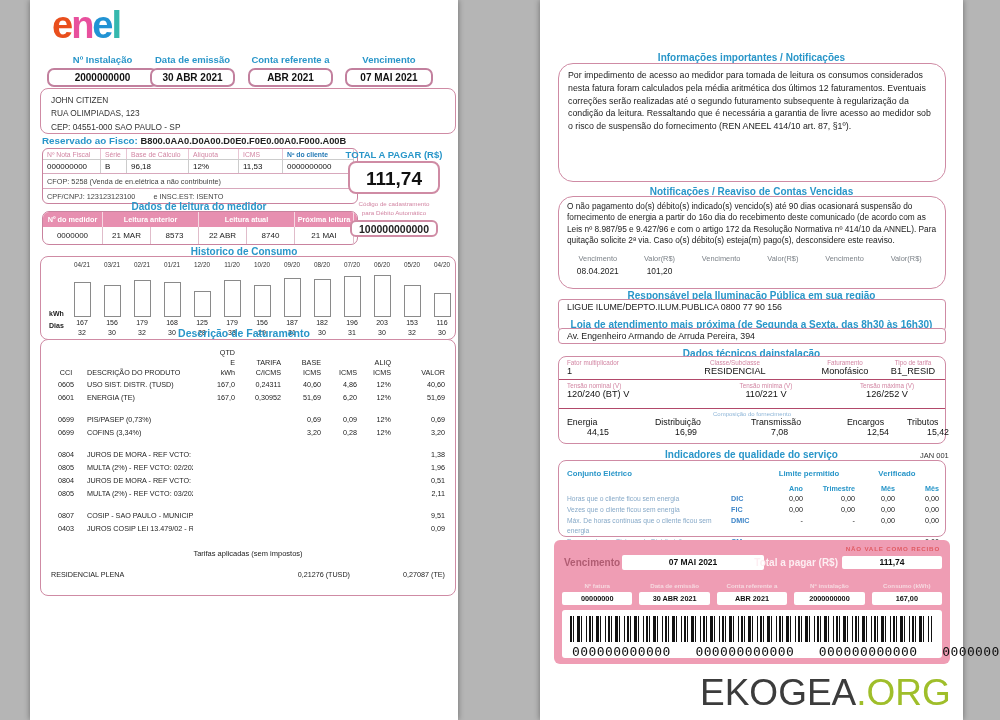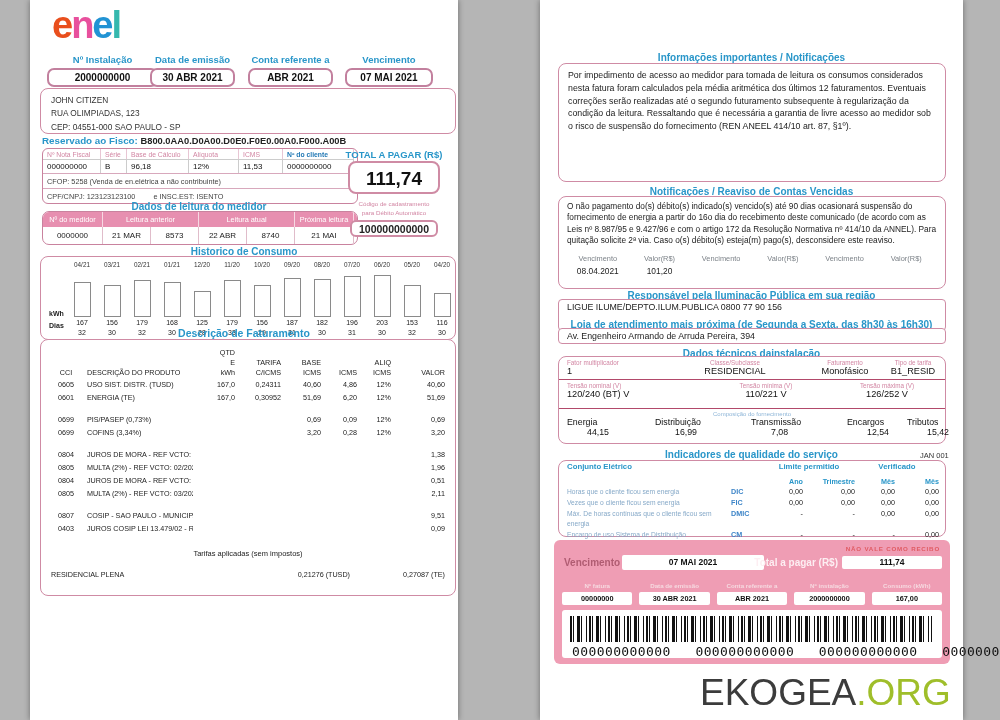--- a/index.html
+++ b/index.html
@@ -39,21 +39,21 @@
 
   
   #total-label{left:314px;top:149px;width:100px;font-size:9.5px;}
   #total-box{left:318px;top:161px;width:92px;height:33px;border-width:2px;}
   #total-value{font-size:19px;font-weight:bold;text-align:center;line-height:31px;color:#111;}
 
   
   #meter-title{left:12px;top:201px;width:314px;}
   #meter-table{left:12px;top:211px;width:314px;border:1.5px solid #c9829e;border-radius:7px;overflow:hidden;}
   .meter-h{display:grid;grid-template-columns:60px 96px 96px 59px;background:#e78fb0;}
-  .meter-h div{color:#fff;font-weight:normal;font-size:7.3px;text-align:center;padding:3px 0;border-right:1px solid rgba(255,255,255,.65);}
+  .meter-h div{color:#fff;font-weight:bold;font-size:7.3px;text-align:center;padding:3px 0;border-right:1px solid rgba(255,255,255,.65);}
   .meter-d{display:grid;grid-template-columns:60px 48px 48px 48px 48px 59px;}
   .meter-d div{font-size:8px;text-align:center;padding:4px 0;border-right:1px solid #e0bcca;}
 
   
   #debito-label{left:318px;top:199px;width:92px;font-size:6.2px;color:#d286a3;text-align:center;line-height:1.5;}
   #debito-box{left:320px;top:220px;width:88px;height:17px;border-width:2px;border-radius:6px;
               font-weight:bold;font-size:10.5px;text-align:center;line-height:15px;}
 
   
   #hist-title{left:0;top:246px;width:428px;}
@@ -77,21 +77,21 @@
   .c1{text-align:left;padding-left:6px;}
   .c2,.c3,.c4,.c5,.c6,.c7{text-align:right;}
   .bspacer{grid-column:1/-1;height:9px;}
   #tarifas-label{margin-top:14px;text-align:center;font-size:7.5px;color:#222;}
   #tarifa-row{margin-top:12px;display:flex;font-size:7.2px;}
   #tarifa-row .name{flex:1;text-align:left;}
   #tarifa-row .tusd{width:150px;text-align:right;}
   #tarifa-row .te{width:95px;text-align:right;}
 
   
-  .rbox{position:absolute;left:18px;width:388px;}
+  .rbox{position:absolute;left:18px;width:388px;border-radius:15px;}
   .rtitle{position:absolute;left:0;width:423px;}
 
   #info-title{top:52px;}
   #info-box{top:63px;height:119px;padding:5px 9px;font-size:8.8px;line-height:1.45;color:#222;}
   #reaviso-title{top:186px;}
   #reaviso-box{top:196px;height:93px;padding:4px 8px;font-size:8.3px;line-height:1.38;color:#222;}
   #reaviso-entries{margin-top:7px;display:grid;grid-template-columns:repeat(6,1fr);row-gap:2px;}
   .rv-label{font-size:7.4px;color:#7c8288;text-align:center;}
   .rv-value{font-size:8.4px;color:#222;text-align:center;}
   #ilum-title{top:290px;}
@@ -110,21 +110,21 @@
   #tech-r1 .tech-h:nth-child(n+2),#tech-r1 .tech-v:nth-child(n+6){text-align:center;}
   #tech-r2 .tech-h:nth-child(n+2),#tech-r2 .tech-v:nth-child(n+5){text-align:center;}
   #comp-title{font-size:6px;color:#8fb6d8;text-align:center;margin-top:2px;}
   #comp-grid{display:grid;grid-template-columns:88px 96px 96px 60px 32px;padding:0 8px;}
   .comp-l{font-size:8.8px;color:#111;}
   .comp-v{font-size:8.8px;color:#111;padding-left:20px;white-space:nowrap;}
 
   
   #qual-title{top:449px;}
   #qual-tag{position:absolute;left:380px;top:451px;font-size:7.5px;color:#333;}
-  #qual-box{top:460px;height:77px;padding:1px 8px;border-radius:8px;}
+  #qual-box{top:460px;height:77px;padding:8px 8px;border-radius:8px;}
   #qual-grid{display:grid;grid-template-columns:164px 32px 40px 52px 40px 44px;row-gap:1px;}
   .q-h1{font-size:7.8px;color:#2996c9;font-weight:bold;}
   .q-h2{font-size:7.2px;color:#2996c9;font-weight:bold;text-align:right;}
   .q-label{font-size:6.7px;color:#86a9c8;line-height:10px;}
   .q-code{font-size:7.2px;color:#3d85c8;font-weight:bold;line-height:10px;}
   .q-val{font-size:7.2px;color:#222;text-align:right;line-height:10px;}
   .q-gap{grid-column:1/-1;height:4px;}
 
   
   #slip{left:14px;top:540px;width:396px;height:124px;background:#ef9db4;border-radius:6px;}

